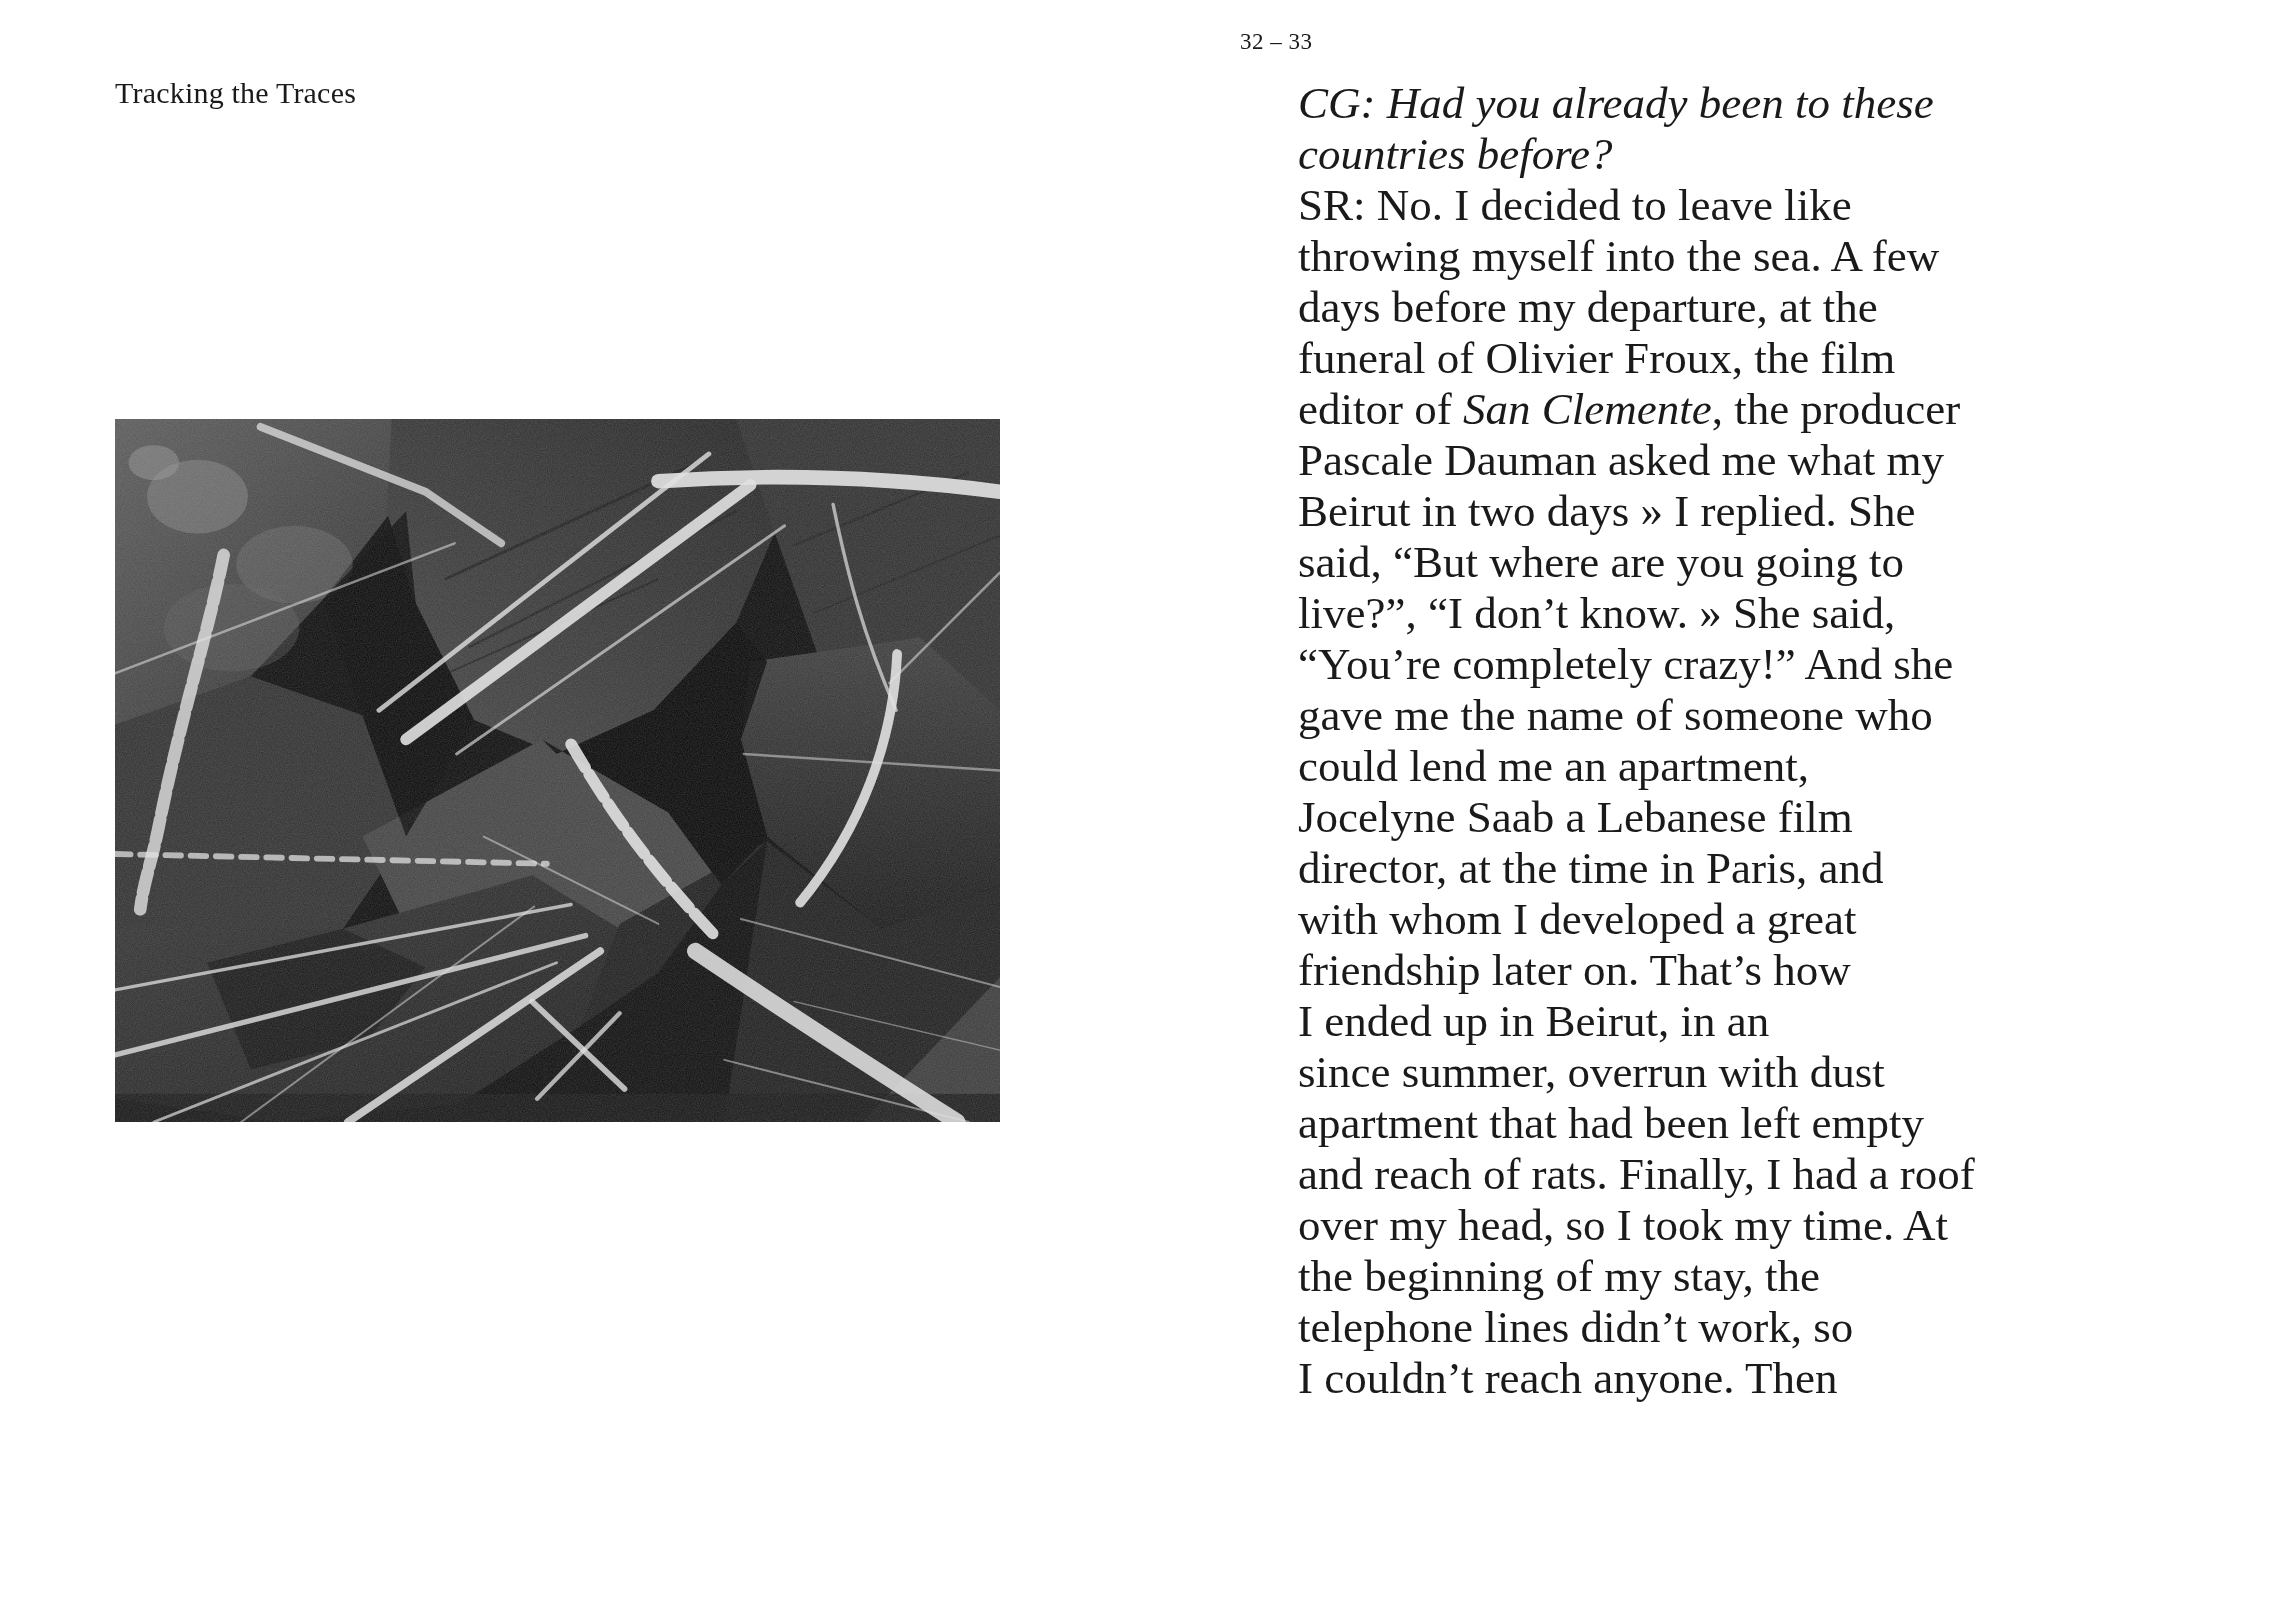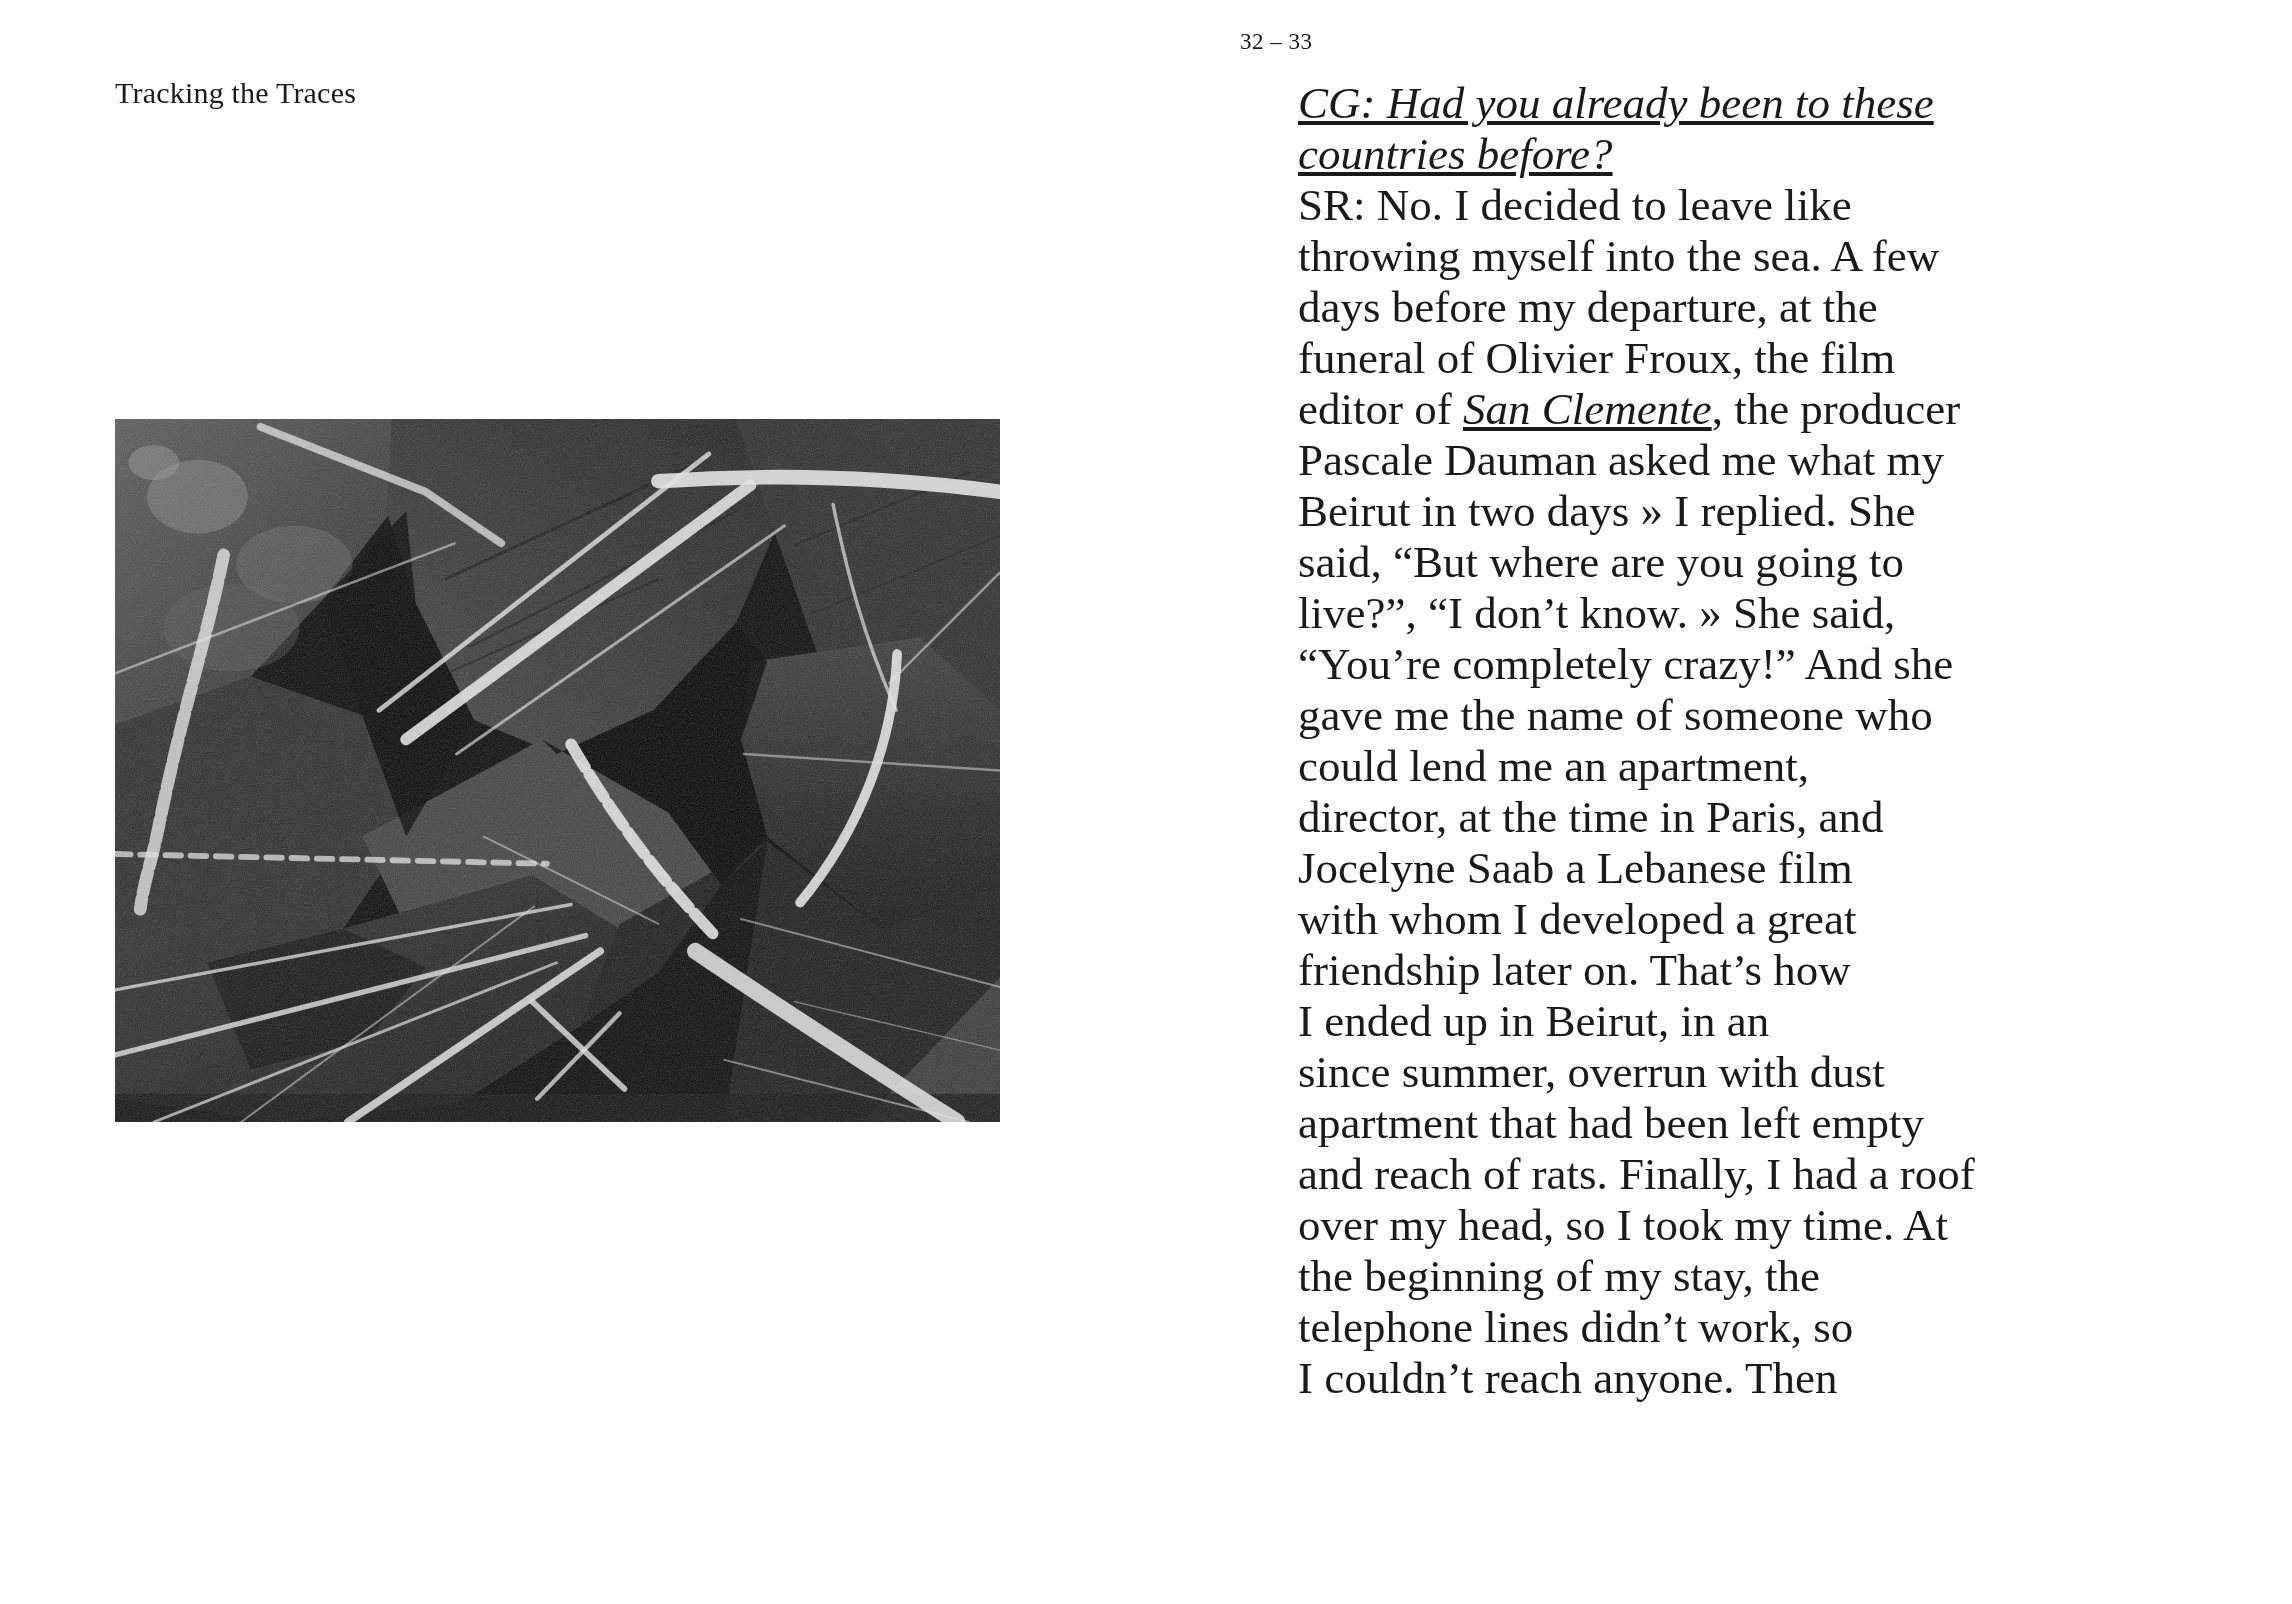--- a/index.html
+++ b/index.html
@@ -45,21 +45,21 @@
   .text-col {
     position: absolute;
     left: 1298px;
     top: 78px;
     width: 718px;
     font-size: 45px;
     line-height: 51px;
     letter-spacing: 0px;
   }
   .text-col .line { white-space: nowrap; height: 51px; }
-  .text-col .it, .it { font-style: italic; text-decoration: underline; }
+  .text-col .it, .it { font-style: italic; }
 </style>
 </head>
 <body>
 
 <div class="spread">
 
   <div class="page-title">Tracking the Traces</div>
 
   <figure class="photo-figure" aria-label="Black-and-white photograph of dark slate rock fragments crossed by bright white mineral veins">
     <svg viewBox="0 0 912 724" preserveAspectRatio="none" role="img">
@@ -158,22 +158,22 @@
       <div class="line"><span>days before my departure, at the</span></div>
       <div class="line"><span>funeral of Olivier Froux, the film</span></div>
       <div class="line"><span>editor of </span><span class="it">San Clemente</span><span>, the producer</span></div>
       <div class="line"><span>Pascale Dauman asked me what my</span></div>
       <div class="line"><span>Beirut in two days » I replied. She</span></div>
       <div class="line"><span>said, “But where are you going to</span></div>
       <div class="line"><span>live?”, “I don’t know. » She said,</span></div>
       <div class="line"><span>“You’re completely crazy!” And she</span></div>
       <div class="line"><span>gave me the name of someone who</span></div>
       <div class="line"><span>could lend me an apartment,</span></div>
+      <div class="line"><span>Jocelyne Saab a Lebanese film</span></div>
       <div class="line"><span>director, at the time in Paris, and</span></div>
-      <div class="line"><span>Jocelyne Saab a Lebanese film</span></div>
       <div class="line"><span>with whom I developed a great</span></div>
       <div class="line"><span>friendship later on. That’s how</span></div>
       <div class="line"><span>I ended up in Beirut, in an</span></div>
       <div class="line"><span>since summer, overrun with dust</span></div>
       <div class="line"><span>apartment that had been left empty</span></div>
       <div class="line"><span>and reach of rats. Finally, I had a roof</span></div>
       <div class="line"><span>over my head, so I took my time. At</span></div>
       <div class="line"><span>the beginning of my stay, the</span></div>
       <div class="line"><span>telephone lines didn’t work, so</span></div>
       <div class="line"><span>I couldn’t reach anyone. Then</span></div>

